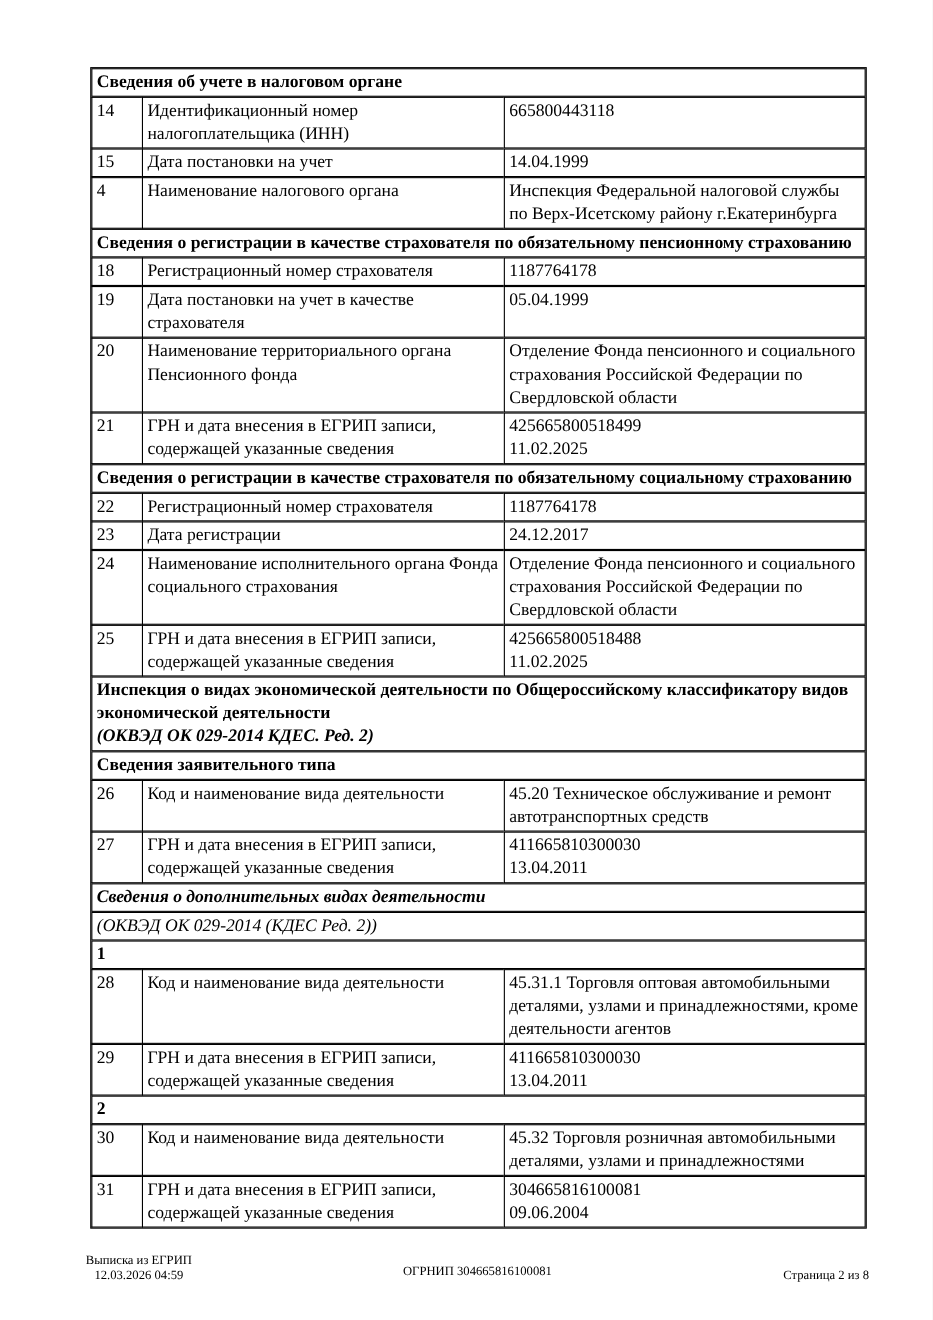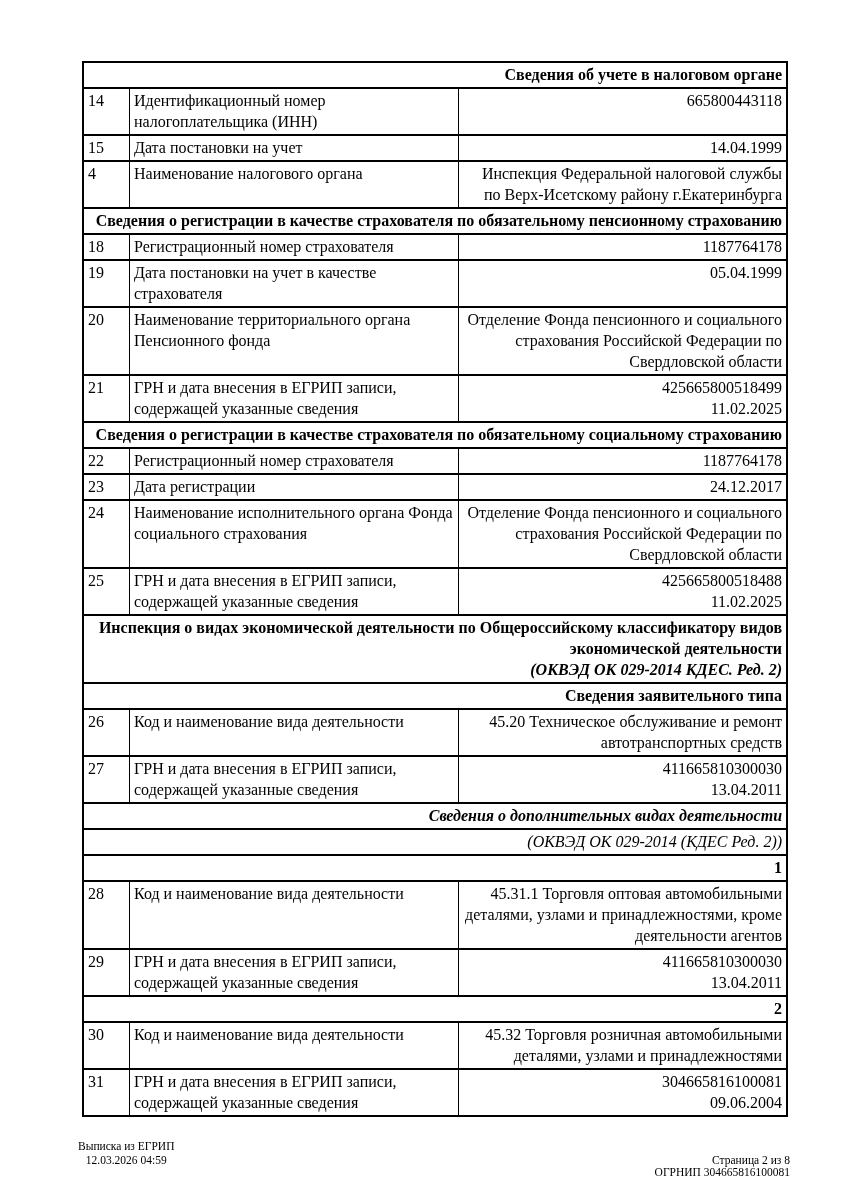--- a/index.html
+++ b/index.html
@@ -28,35 +28,35 @@
     border-top: 1px solid #000;
     border-bottom: 1px solid #000;
     border-left: 1px solid #000;
     padding: 1px 4px 2px 4px;
     vertical-align: top;
     word-wrap: break-word;
   }
   table.doc td:last-child { border-right: 1px solid #000; }
   td.num   { }
   td.label { }
-  td.value { white-space: pre-line; text-align: right; }
-  td.hdr   { text-align: right; vertical-align: middle; }
+  td.value { white-space: pre-line; }
+  td.hdr   { text-align: left; vertical-align: middle; }
   .bold        { font-weight: bold; font-style: normal; }
   .bold-italic { font-weight: bold; font-style: italic; }
   .italic      { font-weight: normal; font-style: italic; }
   .footer {
     position: absolute;
     left: 78px;
     right: 58px;
     top: 1139px;
     font-size: 11.5px;
     line-height: 14px;
   }
   .footer-left   { position: absolute; left: 0; top: 0; text-align: center; }
-  .footer-center { position: absolute; left: 0; right: 0; top: 26px; text-align: right; }
+  .footer-center { position: absolute; left: 0; right: 0; top: 10px; text-align: center; }
   .footer-right  { position: absolute; right: 0; top: 14px; text-align: center; }
 </style>
 </head>
 <body>
 
 <div class="page">
 
   <table class="doc">
     <colgroup>
       <col style="width:46px">

